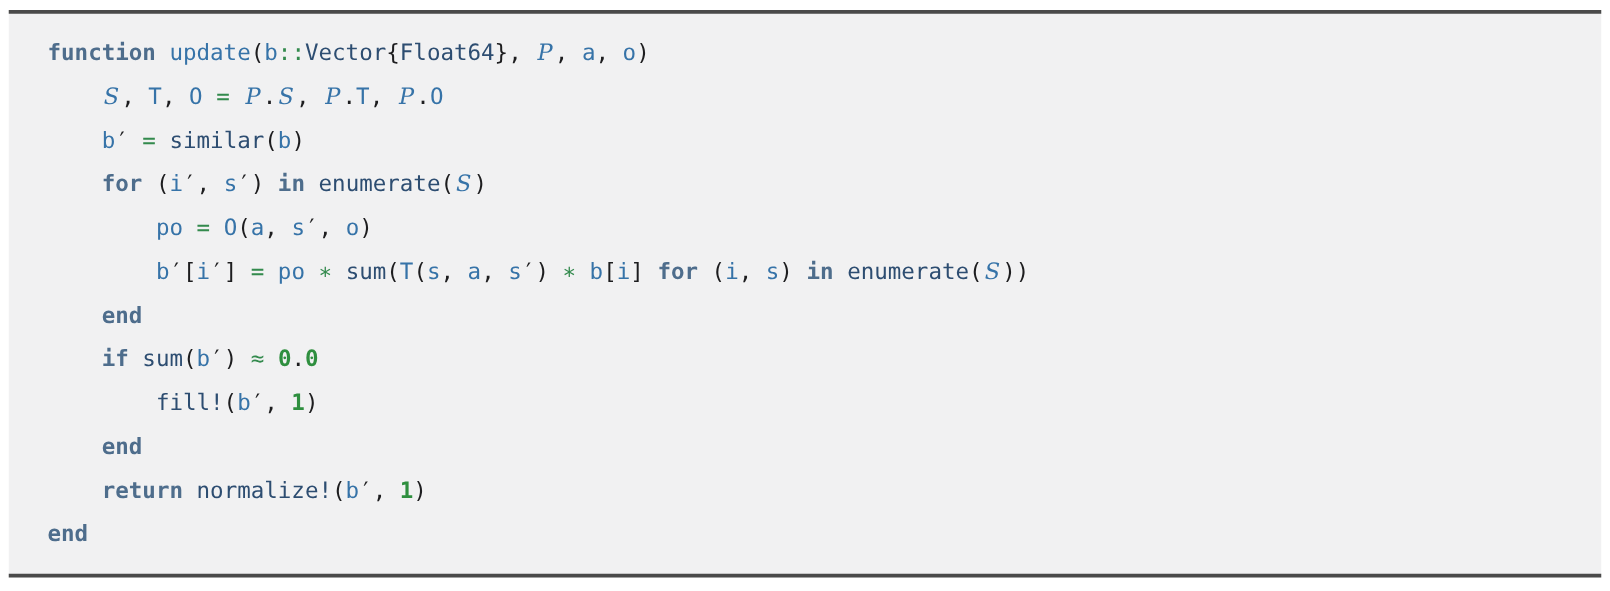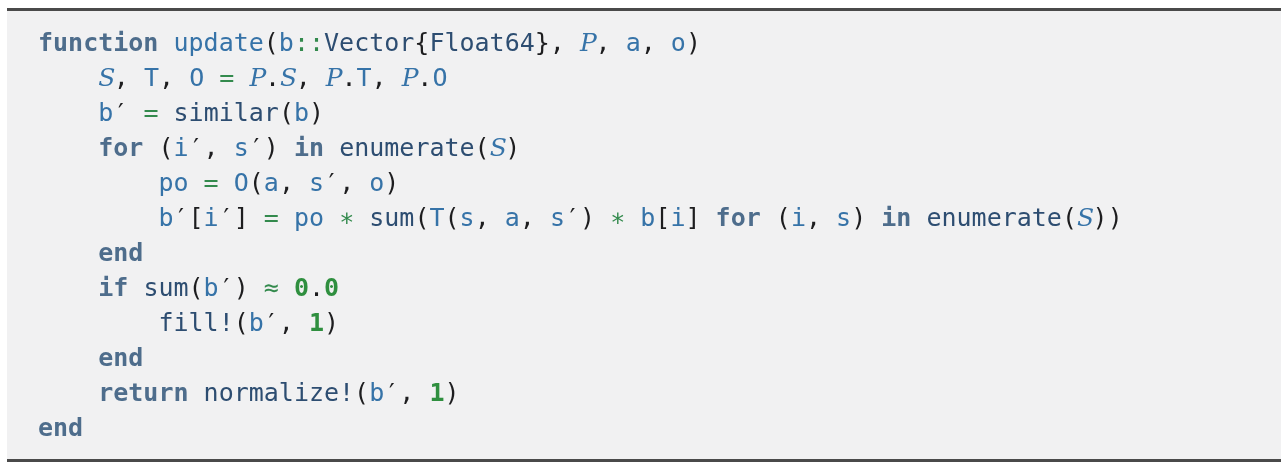--- a/index.html
+++ b/index.html
@@ -17,21 +17,21 @@
     margin:8px 7px 0 7px;
     height:454px;
     background:var(--panel_bg);
     border-top:3px solid var(--rule);
     border-bottom:3px solid var(--rule);
     padding:14px 24px 13px 31px;
   }
   .code{
     margin:0;
     font-family:"DejaVu Sans Mono",monospace;
-    font-size:25px;
+    font-size:18px;
     line-height:35px;
     white-space:pre;
   }
   .line{height:35px;}
   .kw{color:var(--keyword);font-weight:bold;}
   .id{color:var(--identifier);}
   .fn{color:var(--function_name);}
   .op{color:var(--operator);}
   .nu{color:var(--number);font-weight:bold;}
   .pu{color:var(--punctuation);}

